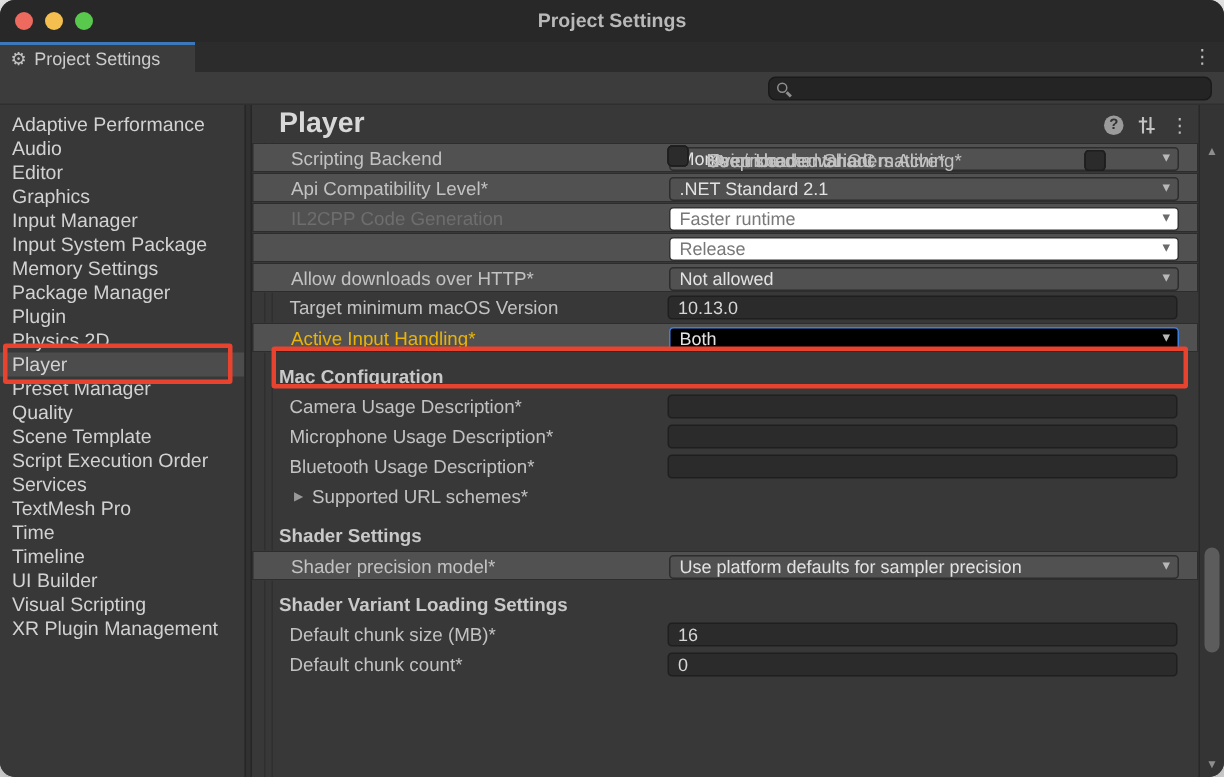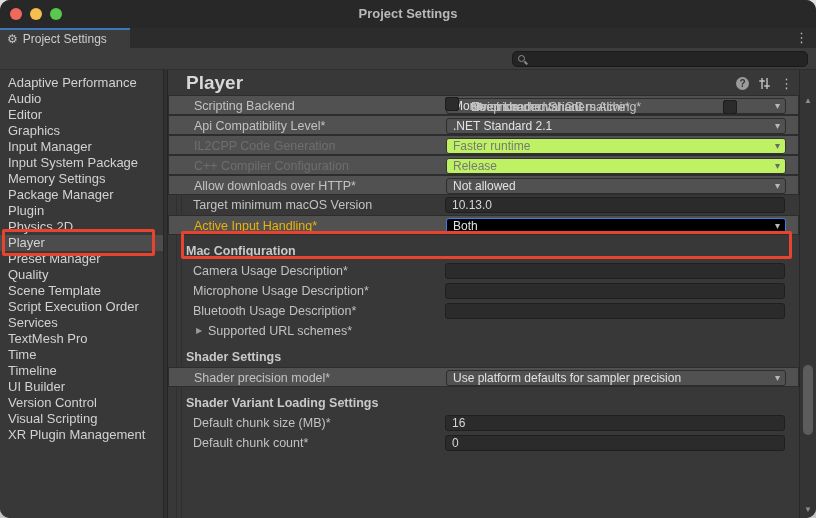--- a/index.html
+++ b/index.html
@@ -41,21 +41,21 @@
   .lbl{position:absolute;left:25px;top:3px;font-size:12.5px;color:#c2c2c2;white-space:nowrap;}
   .row.section .lbl{left:18px;font-weight:bold;color:#c9c9c9;}
   .row.foldout .lbl{left:40px;}
   .fold-arrow{position:absolute;left:28px;top:5px;font-size:8px;color:#999;}
   .row.disabled .lbl{color:#6e6e6e;}
   .lbl.hl-label{color:#eab308;}
   .control{position:absolute;left:277px;top:2px;width:340px;height:16px;border-radius:3px;font-size:12px;}
   .dropdown{background:#515151;border:1px solid #2d2d2d;color:#e2e2e2;cursor:pointer;}
   .dropdown .value{position:absolute;left:6px;top:1px;line-height:13px;white-space:nowrap;overflow:hidden;max-width:310px;}
   .caret{position:absolute;right:5px;top:0px;font-size:10px;color:#b8b8b8;line-height:14px;}
-  .row.disabled .dropdown{background:#bef264;border-color:#333;color:#787878;cursor:default;}
+  .row.disabled .dropdown{background:#ffffff;border-color:#333;color:#787878;cursor:default;}
   .row.disabled .caret{color:#6a6a6a;}
   .dropdown.focused{background:#000000;border:1px solid #3d7ee0;}
   .textfield{background:#2b2b2b;border:1px solid #1f1f1f;color:#d6d6d6;cursor:text;}
   .textfield .value{position:absolute;left:6px;top:1px;line-height:13px;white-space:nowrap;}
   .checkbox{position:absolute;left:277px;top:2px;width:14px;height:14px;background:#2b2b2b;border:1px solid #1e1e1e;border-radius:3px;color:#e6e6e6;font-size:11px;line-height:13px;text-align:center;cursor:pointer;}
   
   .vscroll{position:absolute;right:0;top:70px;width:17px;bottom:0;background:#343434;border-left:1px solid #282828;}
   .varrow{position:absolute;left:0;width:16px;text-align:center;font-size:8px;color:#8e8e8e;cursor:pointer;}
   .varrow.up{top:26px;}
   .varrow.down{bottom:4px;}
@@ -107,21 +107,20 @@
       <div class="side-item selected">Player</div>
       <div class="side-item">Preset Manager</div>
       <div class="side-item">Quality</div>
       <div class="side-item">Scene Template</div>
       <div class="side-item">Script Execution Order</div>
       <div class="side-item">Services</div>
       <div class="side-item">TextMesh Pro</div>
       <div class="side-item">Time</div>
       <div class="side-item">Timeline</div>
       <div class="side-item">UI Builder</div>
-      <div class="side-item">Version Control</div>
       <div class="side-item">Visual Scripting</div>
       <div class="side-item">XR Plugin Management</div>
     </div>
   <div class="splitter"></div>
 
   <div class="main">
     <div class="main-header">
       <div class="page-title">Player</div>
       <div class="hicons">
         <span class="help-ic">?</span>
@@ -156,21 +155,20 @@
           </div>
         </div>
         <div class="row dropdown disabled">
           <span class="lbl">IL2CPP Code Generation</span>
           <div class="control dropdown">
             <span class="value">Faster runtime</span>
             <span class="caret">▾</span>
           </div>
         </div>
         <div class="row dropdown disabled">
-          <span class="lbl">C++ Compiler Configuration</span>
           <div class="control dropdown">
             <span class="value">Release</span>
             <span class="caret">▾</span>
           </div>
         </div>
         <div class="row checkbox">
           <span class="lbl">Use incremental GC</span>
           <div class="checkbox">✓</div>
         </div>
         <div class="row dropdown">

